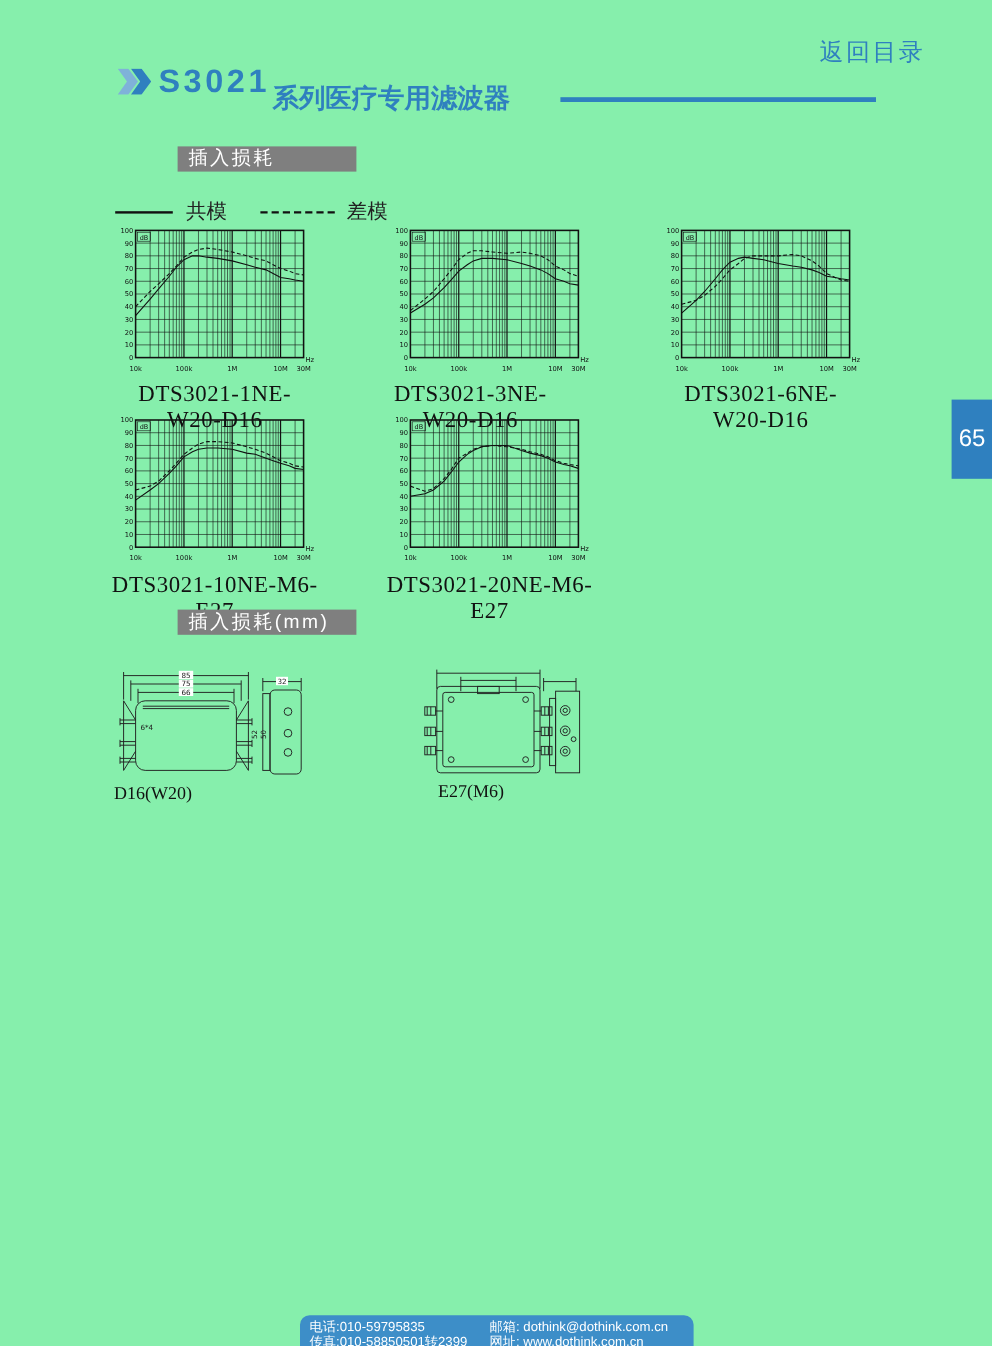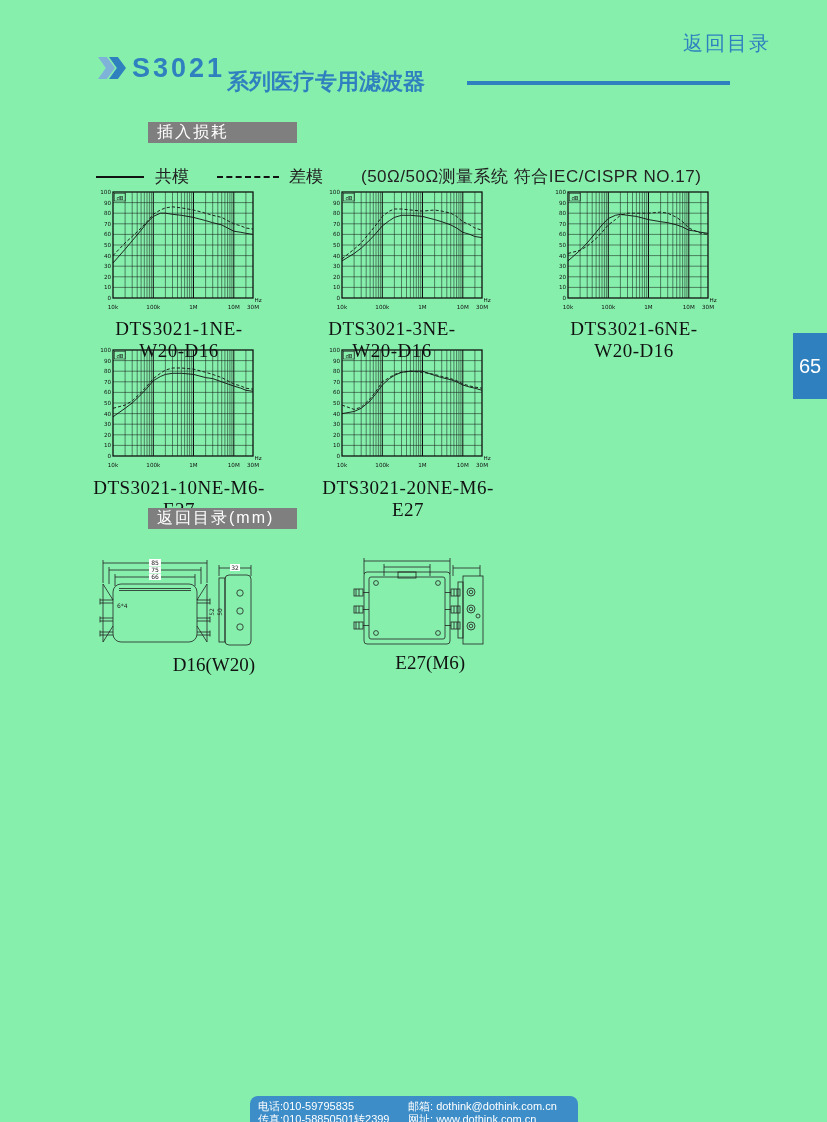--- a/index.html
+++ b/index.html
@@ -38,22 +38,22 @@
                  font-family:Liberation Serif, serif;
                  font-size:19px;letter-spacing:0.5px;color:#111;}
 
   
   .page-num{position:absolute;right:0;top:333px;width:34px;height:66px;background:#2f80bf;
             color:#fff;font-size:20px;display:flex;align-items:center;justify-content:center;}
 
   
   .drawing{position:absolute;}
   .drawing svg{stroke:#222;fill:none;stroke-width:0.8;font-family:"DejaVu Sans",sans-serif;}
-  .draw-label{position:absolute;text-align:right;
-              font-family:"Liberation Serif","DejaVu Serif",serif;font-size:19px;color:#111;}
+  .draw-label{position:absolute;text-align:left;
+              font-family:"Liberation Serif","DejaVu Serif",serif;font-size:15px;color:#111;}
 
   
   .footer{position:absolute;left:250px;top:1096px;width:328px;height:34px;background:#3d8ec8;
           border-radius:8px 8px 0 0;color:#fff;font-size:11px;line-height:13px;
           display:flex;padding:4px 8px;box-sizing:border-box;}
   .footer .col1{width:150px;}
   .footer .web{text-decoration:underline;cursor:pointer;}
 </style>
 </head>
 <body>
@@ -73,21 +73,20 @@
   <div class="sec" style="top:119px;">
     <div class="sq"></div>
     <div class="bar">插入损耗</div>
   </div>
 
   <div class="legend">
     <span class="ln-solid"></span>
     <span>共模</span>
     <span class="ln-dashed"></span>
     <span>差模</span>
-    <span class="note">(50Ω/50Ω测量系统 符合IEC/CISPR NO.17)</span>
   </div>
 
   <div class="chart" style="left:93px;top:186px;"><svg viewBox="0 0 172 126">
         <line x1="20" y1="101.4" x2="160" y2="101.4" stroke="#111" stroke-width="0.5"></line>
         <line x1="20" y1="90.8" x2="160" y2="90.8" stroke="#111" stroke-width="0.5"></line>
         <line x1="20" y1="80.2" x2="160" y2="80.2" stroke="#111" stroke-width="0.5"></line>
         <line x1="20" y1="69.6" x2="160" y2="69.6" stroke="#111" stroke-width="0.5"></line>
         <line x1="20" y1="59.0" x2="160" y2="59.0" stroke="#111" stroke-width="0.5"></line>
         <line x1="20" y1="48.4" x2="160" y2="48.4" stroke="#111" stroke-width="0.5"></line>
         <line x1="20" y1="37.8" x2="160" y2="37.8" stroke="#111" stroke-width="0.5"></line>
@@ -392,21 +391,21 @@
         <text x="160.0" y="123" font-size="5.6" fill="#111" text-anchor="middle">30M</text>
         <text x="161.5" y="115.5" font-size="5.6" fill="#111">Hz</text>
         <polyline points="20.0,69.6 32.1,67.5 39.2,64.3 48.1,56.9 54.0,49.5 60.3,41.0 67.4,34.6 72.4,31.4 79.5,28.3 88.4,27.2 100.5,27.2 112.6,31.4 119.7,33.6 128.7,35.7 134.6,37.8 140.8,41.0 147.9,43.1 152.9,44.2 160.0,46.3" fill="none" stroke="#111" stroke-width="0.9"></polyline>
         <polyline points="20.0,61.1 32.1,65.4 39.2,63.2 48.1,54.8 54.0,47.3 60.3,37.8 67.4,33.6 72.4,30.4 79.5,28.3 88.4,27.2 100.5,28.3 112.6,30.4 119.7,32.5 128.7,34.6 134.6,36.7 140.8,39.9 147.9,42.0 152.9,43.1 160.0,44.2" fill="none" stroke="#111" stroke-width="0.9" stroke-dasharray="3.2 2"></polyline>
       </svg></div>
   <div class="chart-caption" style="left:93px;top:477px;">DTS3021-10NE-M6-E27</div>
   <div class="chart-caption" style="left:322px;top:477px;">DTS3021-20NE-M6-E27</div>
 
   <div class="sec" style="top:505px;">
     <div class="sq"></div>
-    <div class="bar">返回目录(mm)</div>
+    <div class="bar">插入损耗(mm)</div>
   </div>
 
   <div class="drawing" style="left:95px;top:556px;width:160px;height:95px;">
     <svg viewBox="0 0 160 95">
 
       <line x1="8" y1="7" x2="112" y2="7"></line>
         <line x1="8" y1="4" x2="8" y2="27"></line>
         <line x1="112" y1="4" x2="112" y2="27"></line>
       <line x1="14" y1="14" x2="106" y2="14"></line>
         <line x1="14" y1="11" x2="14" y2="28"></line>
@@ -521,21 +520,21 @@
       <rect x="108" y="26" width="5" height="56"></rect>
       <circle cx="121" cy="36" r="4"></circle>
         <circle cx="121" cy="36" r="1.8"></circle>
       <circle cx="121" cy="53" r="4"></circle>
         <circle cx="121" cy="53" r="1.8"></circle>
       <circle cx="121" cy="70" r="4"></circle>
         <circle cx="121" cy="70" r="1.8"></circle>
       <circle cx="128" cy="60" r="2"></circle>
     </svg>
   </div>
-  <div class="draw-label" style="left:345px;top:652px;width:120px;">E27(M6)</div>
+  <div class="draw-label" style="left:365px;top:652px;width:120px;">E27(M6)</div>
 
   <div class="footer">
     <div class="col1">
       <div>电话:010-59795835</div>
       <div>传真:010-58850501转2399</div>
     </div>
     <div class="col2">
       <div>
         <span>邮箱:</span>
         <span>dothink@dothink.com.cn</span>

